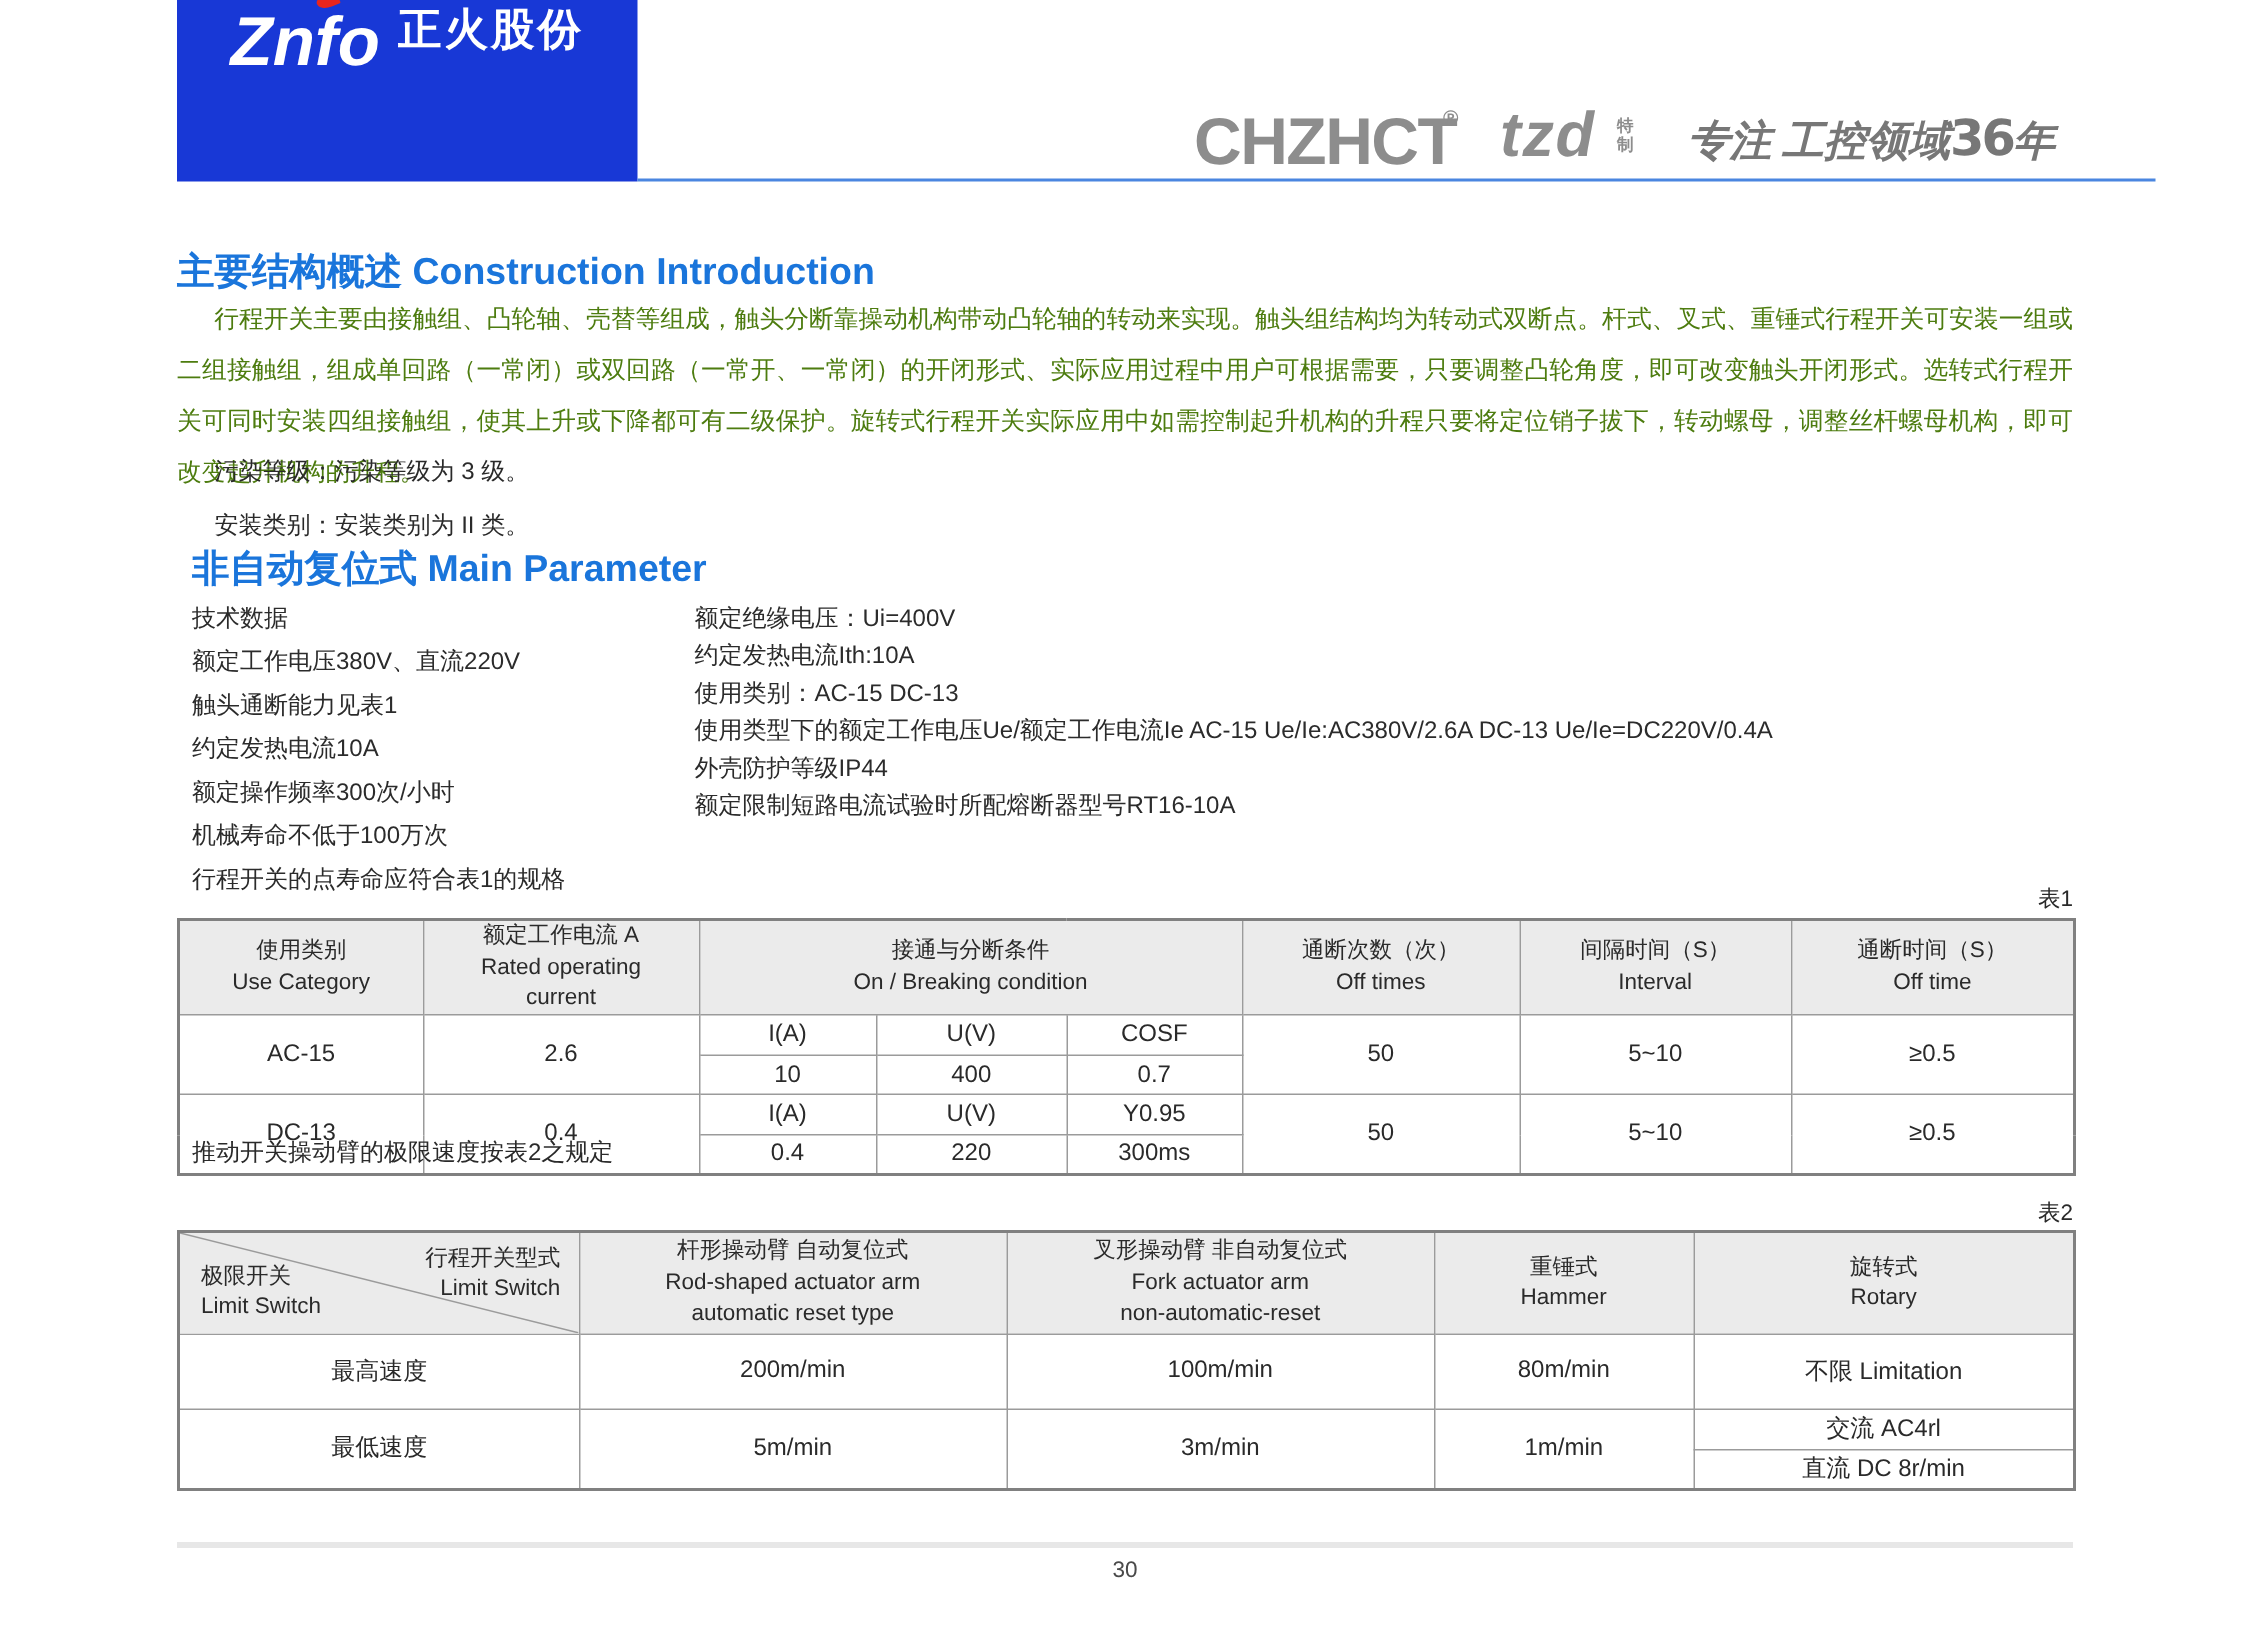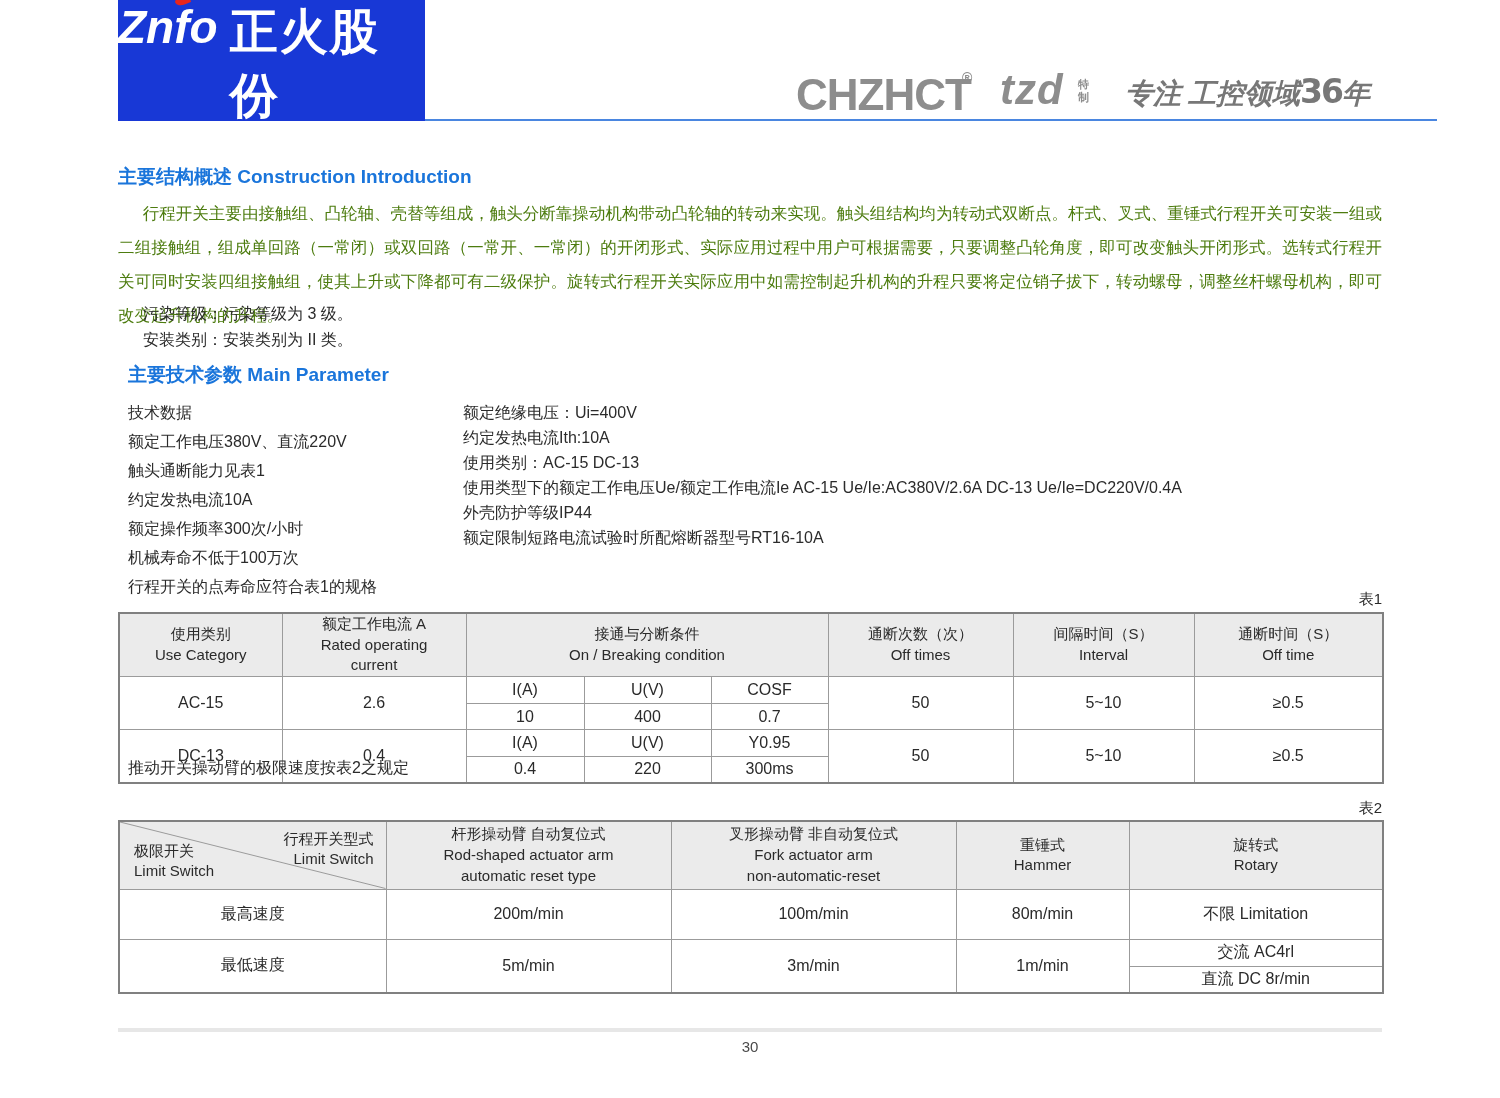--- a/index.html
+++ b/index.html
@@ -5,38 +5,38 @@
   html,body{margin:0;padding:0;background:#ffffff;}
   body{width:1500px;height:1098px;font-family:"Liberation Sans","DejaVu Sans",sans-serif;color:#2b2b2b;}
   .page{position:relative;width:1500px;height:1098px;background:#ffffff;overflow:hidden;}
 
   
   .logo-box{position:absolute;left:118px;top:0;width:307px;height:121px;background:#1838d6;
             display:flex;justify-content:center;gap:12px;}
   .logo-latin{position:relative;color:#fff;font-size:46px;font-weight:bold;font-style:italic;letter-spacing:0px;}
   .logo-accent{position:absolute;top:-4px;left:57px;width:15px;height:9px;background:#e8251d;
                border-radius:60% 70% 10% 80%;transform:rotate(-22deg);}
-  .logo-cn{color:#fff;font-size:48px;font-weight:bold;letter-spacing:2px;}
+  .logo-cn{color:#fff;font-size:29px;font-weight:bold;letter-spacing:2px;}
   .brand{position:absolute;color:#8d8d8d;}
   .brand-main{left:796px;top:70px;font-size:44px;font-weight:bold;letter-spacing:-1px;}
   .brand-reg{left:962px;top:70px;font-size:14px;font-weight:bold;}
   .brand-tzd{left:1000px;top:66px;font-size:42px;font-weight:bold;font-style:italic;letter-spacing:1px;}
   .brand-small{left:1078px;top:78px;font-size:11px;line-height:13px;font-weight:bold;text-align:center;}
   .brand-slogan{left:1125px;top:72px;font-size:28px;font-weight:bold;font-style:italic;
                 font-family:"Liberation Serif","DejaVu Serif",serif;color:#777;white-space:nowrap;}
   .slogan-num{font-style:normal;font-size:33px;font-family:"DejaVu Sans",sans-serif;font-weight:bold;letter-spacing:-2px;}
   .header-line{position:absolute;left:425px;top:119px;width:1012px;height:2px;background:#4a86e0;}
 
   
-  .sec-title{position:absolute;color:#1a75db;font-size:19px;font-weight:bold;white-space:nowrap;}
+  .sec-title{position:absolute;color:#1a75db;font-size:25px;font-weight:bold;white-space:nowrap;}
   .sec1-title{left:118px;top:164px;}
   .para{position:absolute;left:118px;top:196px;width:1264px;font-size:16.5px;line-height:34px;
         text-align:justify;text-indent:1.5em;color:#4d7c0f;}
   .note-line{position:absolute;left:143px;font-size:16px;color:#2a2a2a;white-space:nowrap;}
-  .pollution{top:304px;} .installation{top:330px;}
+  .pollution{top:304px;} .installation{top:340px;}
 
   
   .sec2-title{left:128px;top:362px;}
   .tech-left{position:absolute;left:128px;top:398px;font-size:16px;}
   .tech-left .item{height:29px;line-height:29px;white-space:nowrap;}
   .tech-right{position:absolute;left:463px;top:400px;font-size:16px;}
   .tech-right .item{height:25px;line-height:25px;white-space:nowrap;}
 
   
   .tbl-label{position:absolute;width:1264px;left:118px;text-align:right;font-size:15px;color:#2a2a2a;}
@@ -84,21 +84,21 @@
   <span class="brand brand-slogan">
     <span>专注 工控领域</span><span class="slogan-num">36</span><span>年</span>
   </span>
   <div class="header-line"></div>
 
   <div class="sec-title sec1-title">主要结构概述 Construction Introduction</div>
   <div class="para">行程开关主要由接触组、凸轮轴、壳替等组成，触头分断靠操动机构带动凸轮轴的转动来实现。触头组结构均为转动式双断点。杆式、叉式、重锤式行程开关可安装一组或二组接触组，组成单回路（一常闭）或双回路（一常开、一常闭）的开闭形式、实际应用过程中用户可根据需要，只要调整凸轮角度，即可改变触头开闭形式。选转式行程开关可同时安装四组接触组，使其上升或下降都可有二级保护。旋转式行程开关实际应用中如需控制起升机构的升程只要将定位销子拔下，转动螺母，调整丝杆螺母机构，即可改变起升机构的升程。</div>
   <div class="note-line pollution">污染等级：污染等级为 3 级。</div>
   <div class="note-line installation">安装类别：安装类别为 II 类。</div>
 
-  <div class="sec-title sec2-title">主要技术参数 Main Parameter</div>
+  <div class="sec-title sec2-title">非自动复位式 Main Parameter</div>
   <div class="tech-left">
     <div class="item">技术数据</div>
     <div class="item">额定工作电压380V、直流220V</div>
     <div class="item">触头通断能力见表1</div>
     <div class="item">约定发热电流10A</div>
     <div class="item">额定操作频率300次/小时</div>
     <div class="item">机械寿命不低于100万次</div>
     <div class="item">行程开关的点寿命应符合表1的规格</div>
   </div>
   <div class="tech-right">

